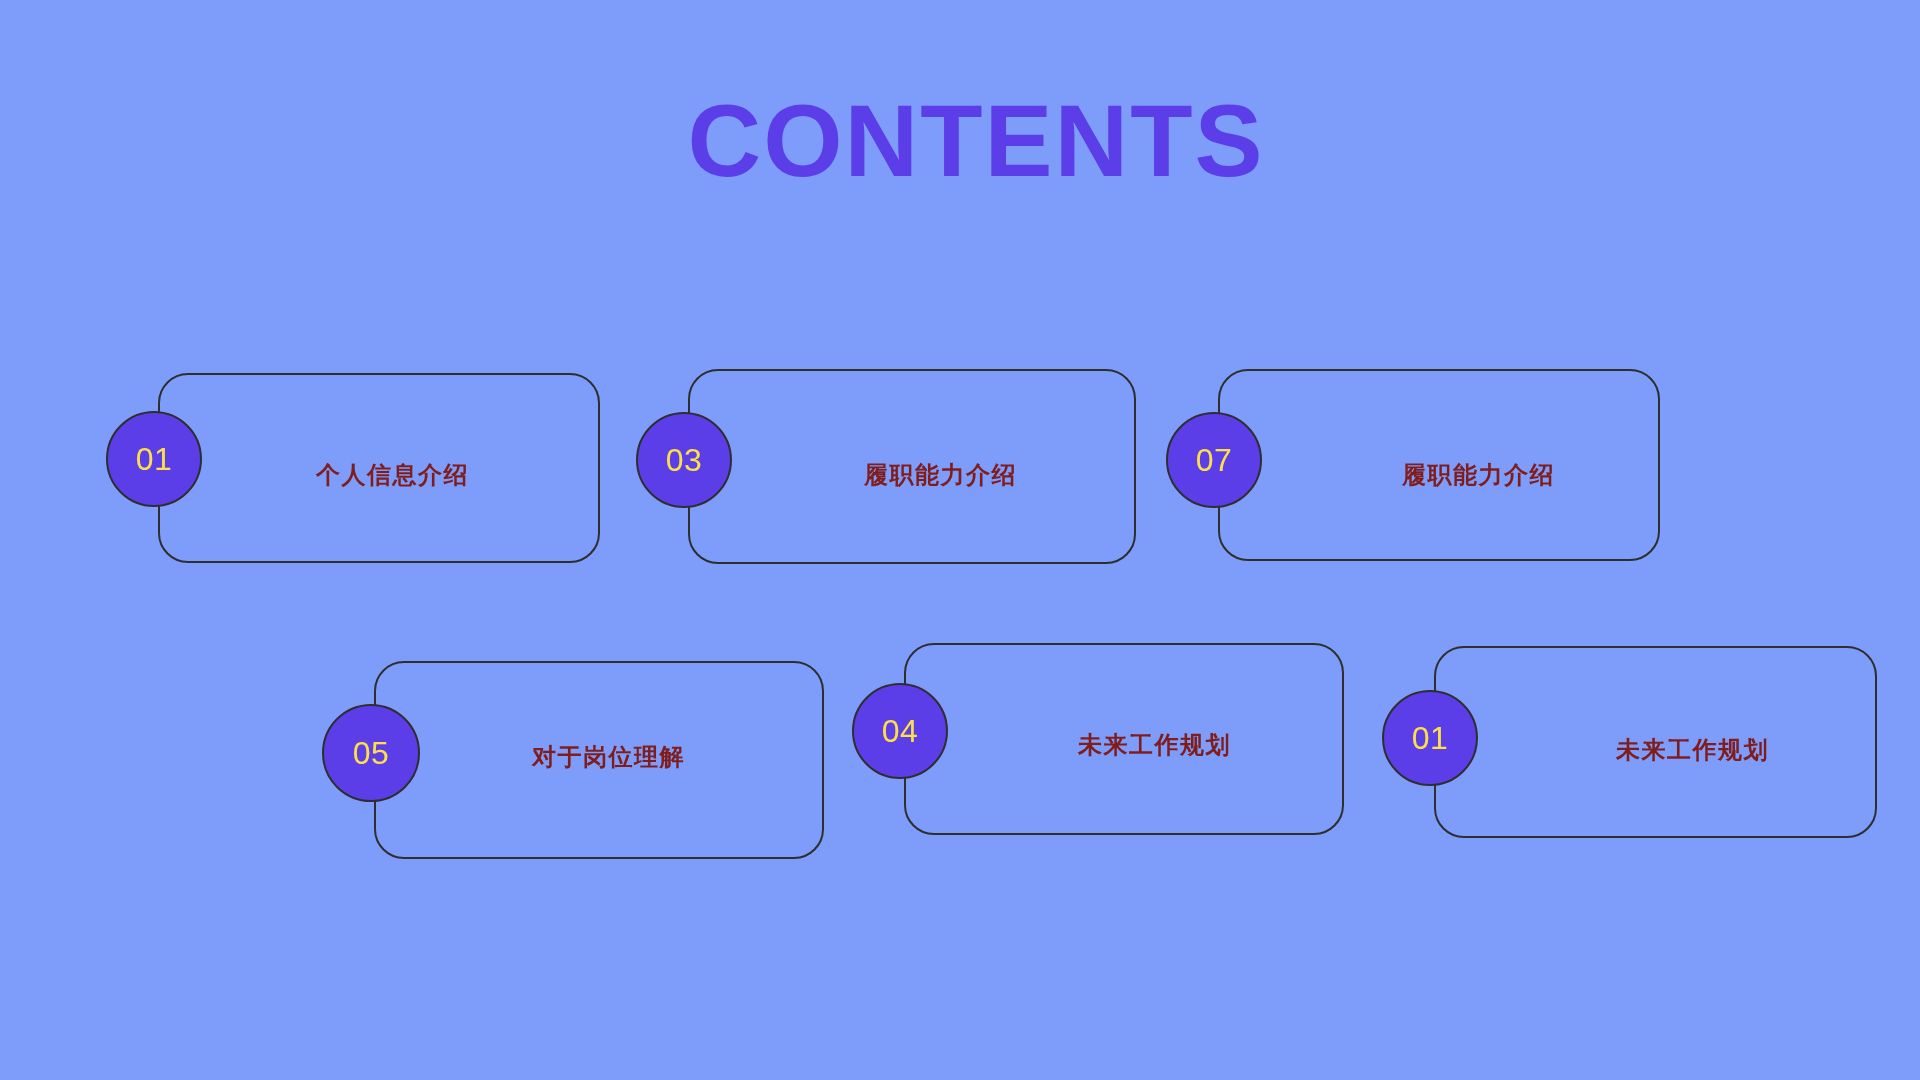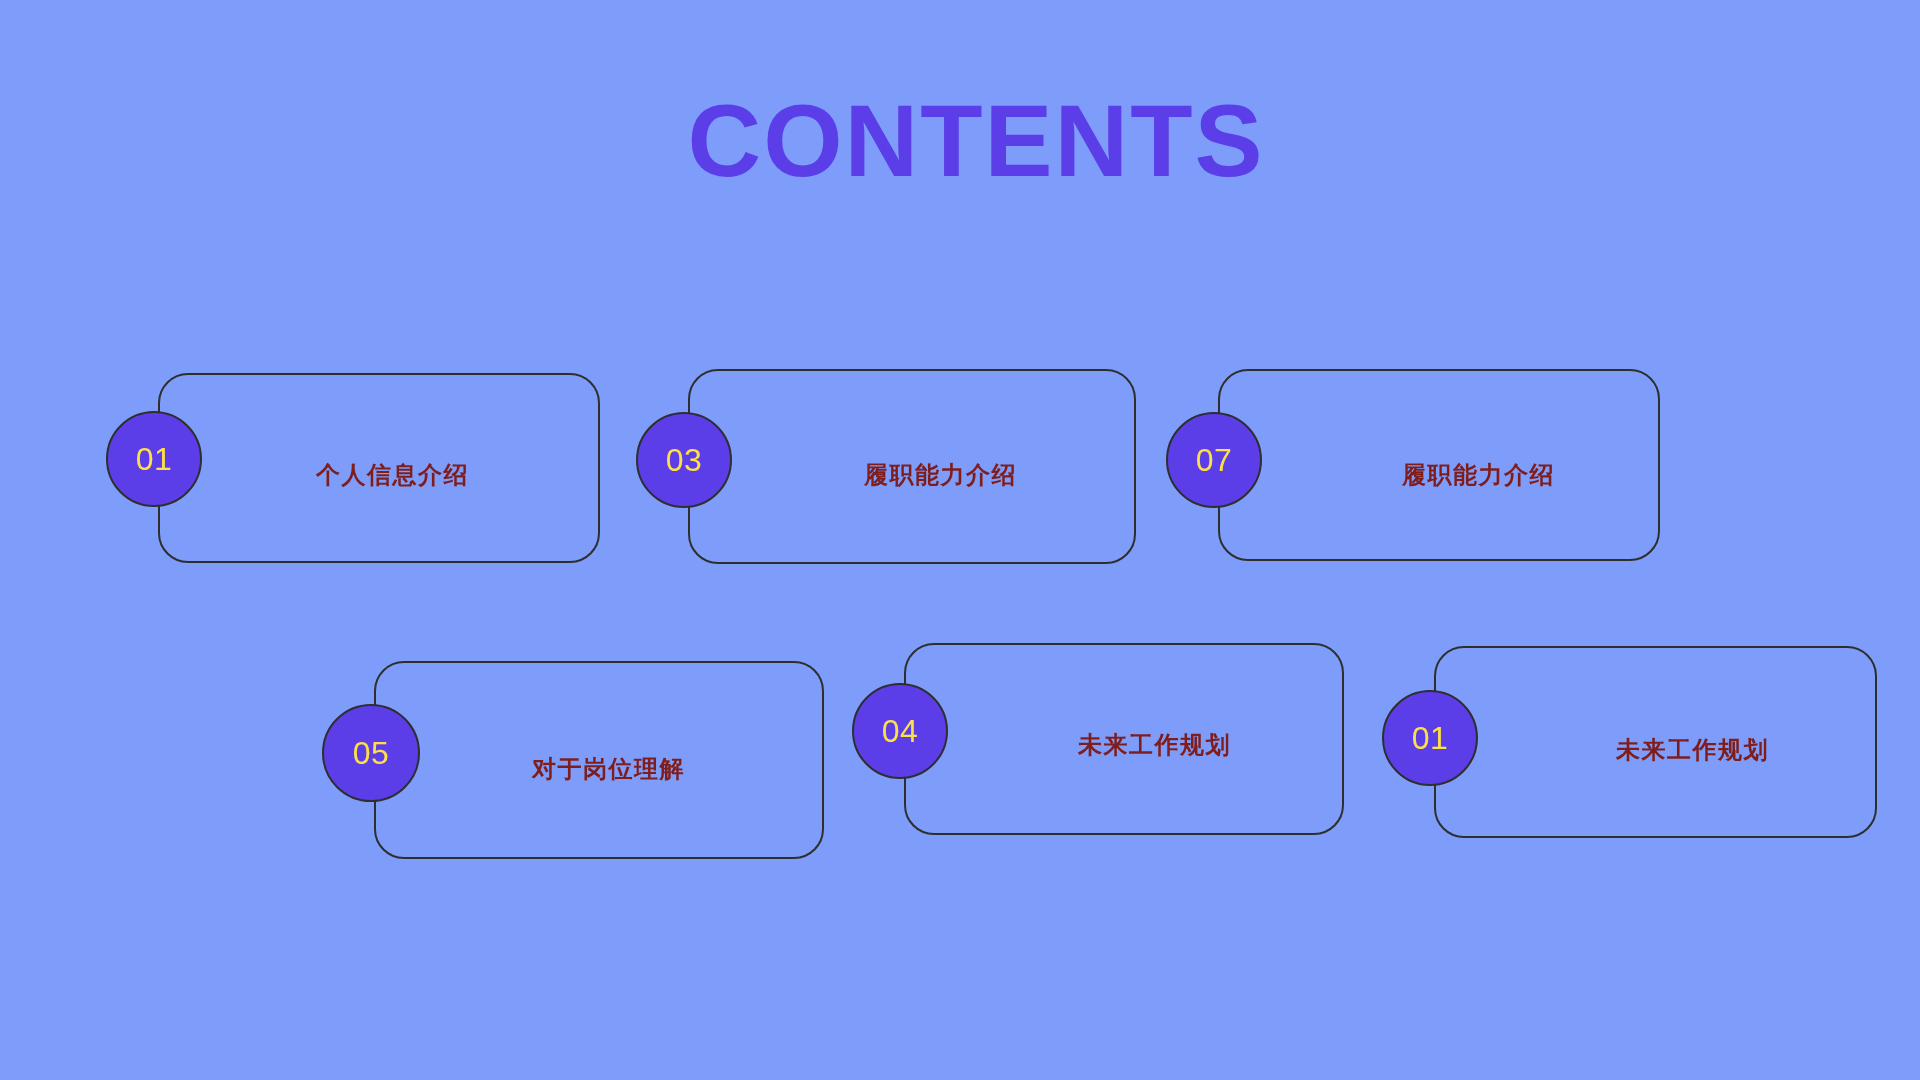--- a/index.html
+++ b/index.html
@@ -105,21 +105,21 @@
   #item-03 .item-circle { left: -52px; top: 43px;  width: 96px; height: 96px; }
   #item-05 .item-circle { left: -52px; top: 43px;  width: 96px; height: 96px; }
   #item-02 .item-circle { left: -52px; top: 43px;  width: 98px; height: 98px; }
   #item-04 .item-circle { left: -52px; top: 40px;  width: 96px; height: 96px; text-align: right; }
   #item-06 .item-circle { left: -52px; top: 44px;  width: 96px; height: 96px; }
 
   
   #item-01 .item-label { left: 142px; top: 74px; }
   #item-03 .item-label { left: 160px; top: 78px; }
   #item-05 .item-label { left: 168px; top: 78px; }
-  #item-02 .item-label { left: 142px; top: 80px; }
+  #item-02 .item-label { left: 142px; top: 68px; }
   #item-04 .item-label { left: 158px; top: 74px; }
   #item-06 .item-label { left: 166px; top: 76px; }
 </style>
 </head>
 <body>
 
 <div id="slide">
 
   <div id="title">CONTENTS</div>
 

